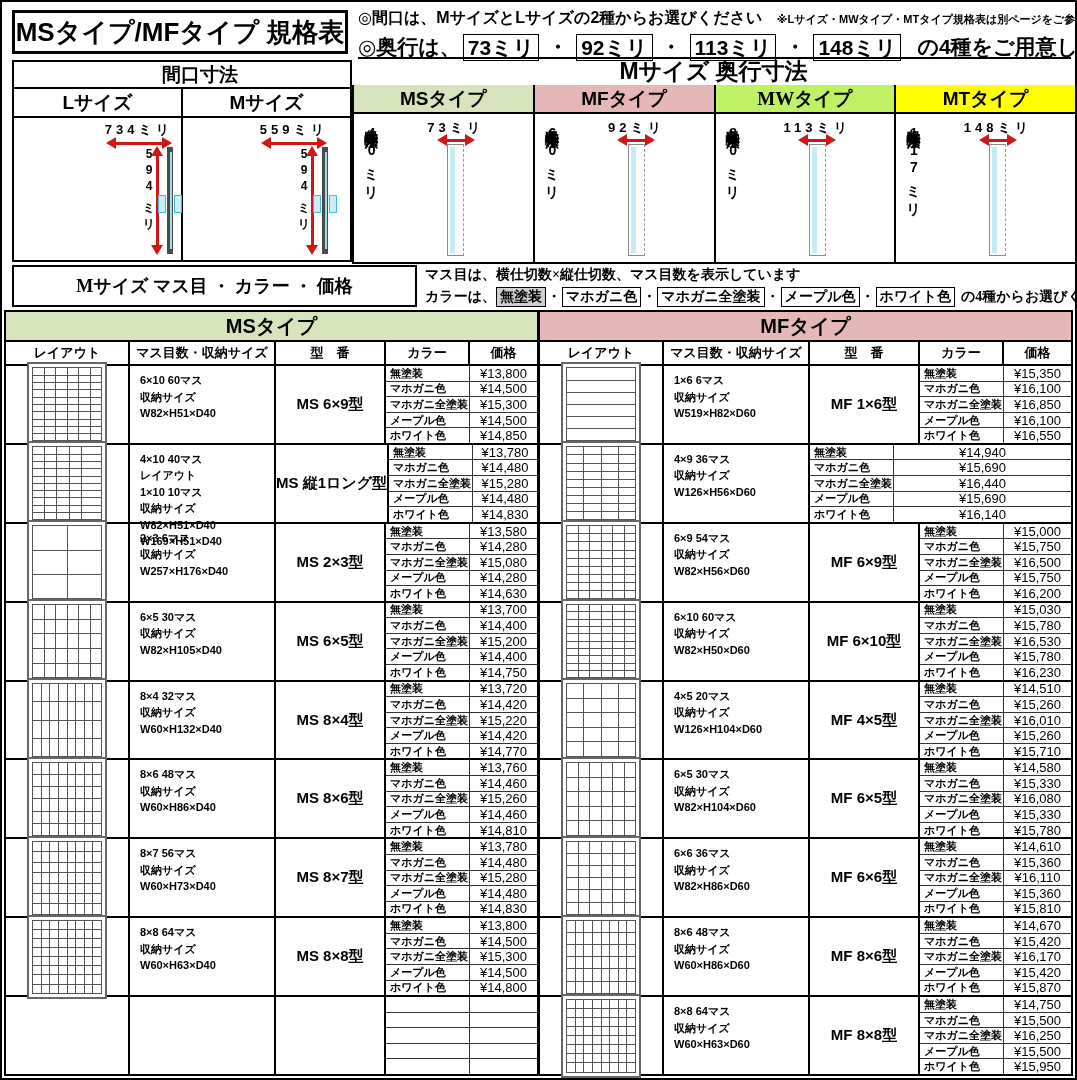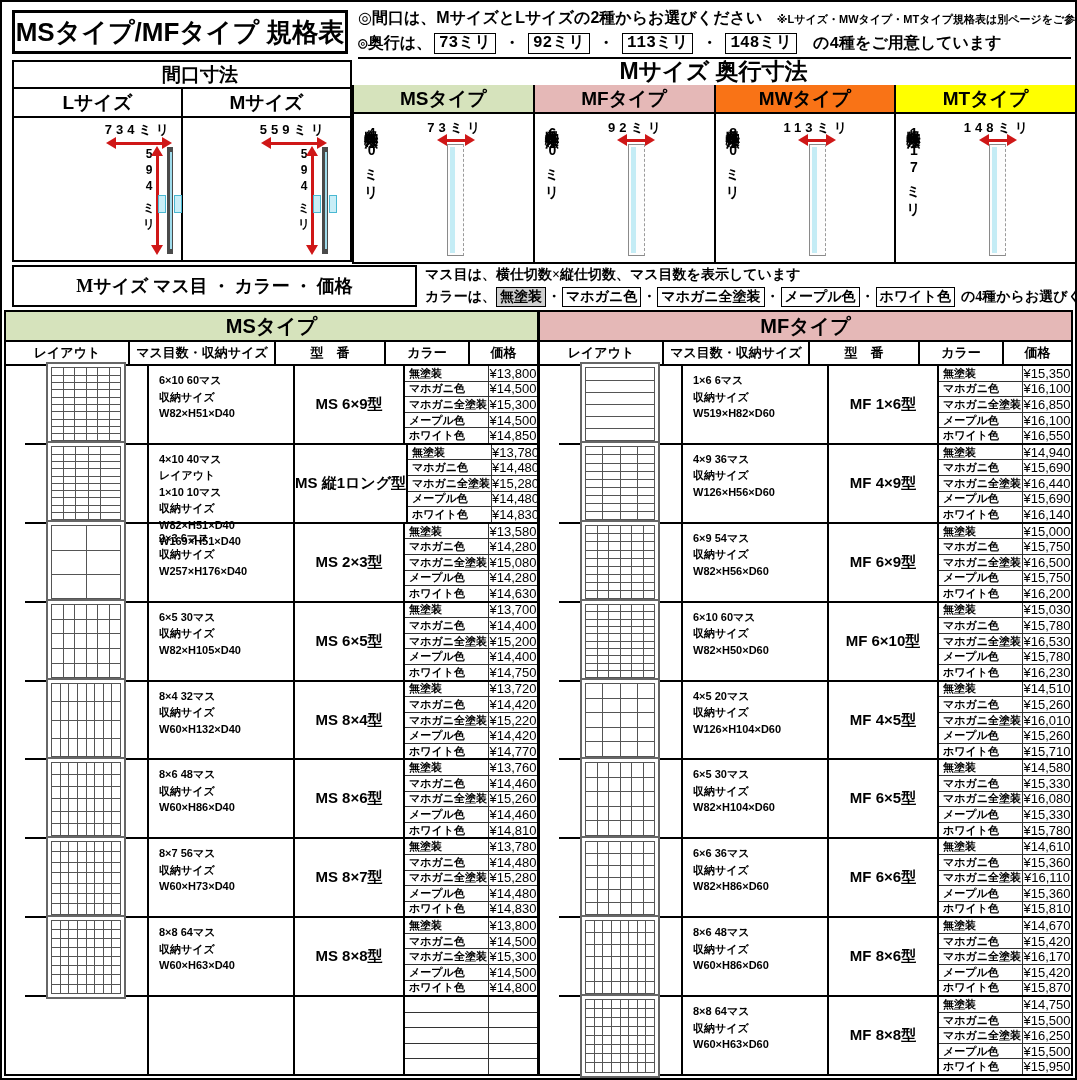--- a/index.html
+++ b/index.html
@@ -5,21 +5,21 @@
   html,body{margin:0;padding:0;background:#fff;}
   .page{position:relative;width:1077px;height:1080px;box-sizing:border-box;border:2px solid #000;
         font-family:"Liberation Sans","DejaVu Sans",sans-serif;background:#fff;overflow:hidden;color:#000;}
 
   
   .title-box{position:absolute;left:10px;top:8px;width:336px;height:44px;border:3px solid #000;
              display:flex;align-items:center;justify-content:center;font-size:26px;font-weight:bold;box-sizing:border-box;}
   .notes{position:absolute;left:356px;top:4px;right:4px;height:53px;border-bottom:2px solid #000;box-sizing:border-box;}
   .note1{font-size:16px;font-weight:bold;white-space:nowrap;margin-top:2px;}
   .note1 .side{font-size:11px;margin-left:10px;}
-  .note2{font-size:16px;font-weight:bold;margin-top:4px;display:flex;align-items:flex-end;white-space:nowrap;font-family:Liberation Mono, monospace;}
+  .note2{font-size:21px;font-weight:bold;margin-top:4px;display:flex;align-items:flex-end;white-space:nowrap;}
   .boxed{border:1px solid #000;padding:0 4px;margin:0 2px;display:inline-block;line-height:1.2;}
   .sep{margin:0 6px;}
 
   
   .dim-band{position:absolute;left:0;top:57px;width:100%;height:205px;}
   .width-table{position:absolute;left:10px;top:1px;width:340px;height:202px;border:2px solid #000;box-sizing:border-box;
                display:flex;flex-direction:column;}
   .wt-title{height:25px;border-bottom:2px solid #000;display:flex;align-items:center;justify-content:center;
             font-size:19px;font-weight:bold;padding-left:36px;}
   .wt-heads{display:flex;height:27px;border-bottom:2px solid #000;}
@@ -79,21 +79,21 @@
   
   .main-table{position:absolute;left:2px;top:308px;right:2px;bottom:2px;border:2px solid #000;box-sizing:border-box;display:flex;}
   .half{flex:1;display:flex;flex-direction:column;min-width:0;}
   .half.right{border-left:3px solid #000;}
   .type-head{height:28px;border-bottom:2px solid #000;display:flex;align-items:center;justify-content:center;
              font-size:20px;font-weight:bold;flex:0 0 auto;}
   .col-heads{display:flex;height:22px;border-bottom:2px solid #000;font-size:13px;font-weight:bold;flex:0 0 auto;}
   .ch{display:flex;align-items:center;justify-content:center;border-right:2px solid #000;box-sizing:border-box;text-align:right;}
   .w-lay{flex:0 0 124px;} .w-spec{flex:0 0 146px;} .w-model{flex:0 0 110px;} .w-color{flex:0 0 84px;}
   .w-price{flex:1;border-right:none;}
-  .rows{flex:1;display:flex;flex-direction:column;min-height:0;padding-left:19px;}
+  .rows{flex:1;display:flex;flex-direction:column;min-height:0;}
   .trow{flex:1;display:flex;border-bottom:2px solid #000;min-height:0;}
   .trow:last-child{border-bottom:none;}
   .tcell{border-right:2px solid #000;box-sizing:border-box;}
   .lay{flex:0 0 124px;display:flex;align-items:center;justify-content:center;}
   .spec{flex:0 0 146px;font-size:11px;font-weight:bold;padding:6px 2px 0 10px;line-height:1.5;box-sizing:border-box;}
   .model{flex:0 0 110px;display:flex;align-items:center;justify-content:center;font-size:15px;font-weight:bold;
          white-space:nowrap;}
   .pblock{flex:1;display:flex;flex-direction:column;min-width:0;}
   .prow{flex:1;display:flex;border-bottom:1px solid #333;min-height:0;}
   .prow:last-child{border-bottom:none;}
@@ -199,21 +199,21 @@
           <div class="depth-draw">
             <div class="ddim">92ミリ</div>
             <div class="harrow small"></div>
             <div class="panel">
                 <div class="panel-line"></div>
               </div>
           </div>
         </div>
       </div>
       <div class="depth-col">
-        <div class="depth-head" style="background: #f97316;">MWタイプ</div>
+        <div class="depth-head" style="background: #bef264; font-family: Liberation Serif, serif;">MWタイプ</div>
         <div class="depth-body">
           <div class="vtext">収納奥行寸法80ミリ</div>
           <div class="depth-draw">
             <div class="ddim">113ミリ</div>
             <div class="harrow small"></div>
             <div class="panel">
                 <div class="panel-line"></div>
               </div>
           </div>
         </div>
@@ -1024,21 +1024,20 @@
                   <div class="gcell"></div>
                   <div class="gcell"></div>
                 </div>
               </div>
             </div>
             <div class="tcell spec">
               <div class="">4×9  36マス</div>
               <div class="">収納サイズ</div>
               <div class="">W126×H56×D60</div>
             </div>
-            <div class="tcell model">MF 4×9型</div>
             <div class="pblock">
               <div class="prow">
                 <div class="pcolor">無塗装</div>
                 <div class="pprice">¥14,940</div>
               </div>
               <div class="prow">
                 <div class="pcolor">マホガニ色</div>
                 <div class="pprice">¥15,690</div>
               </div>
               <div class="prow">

